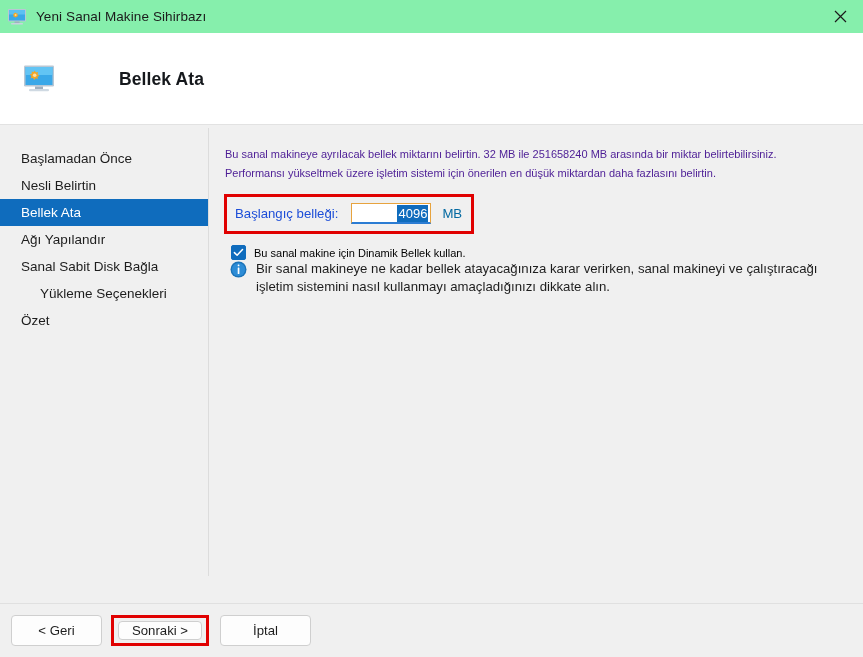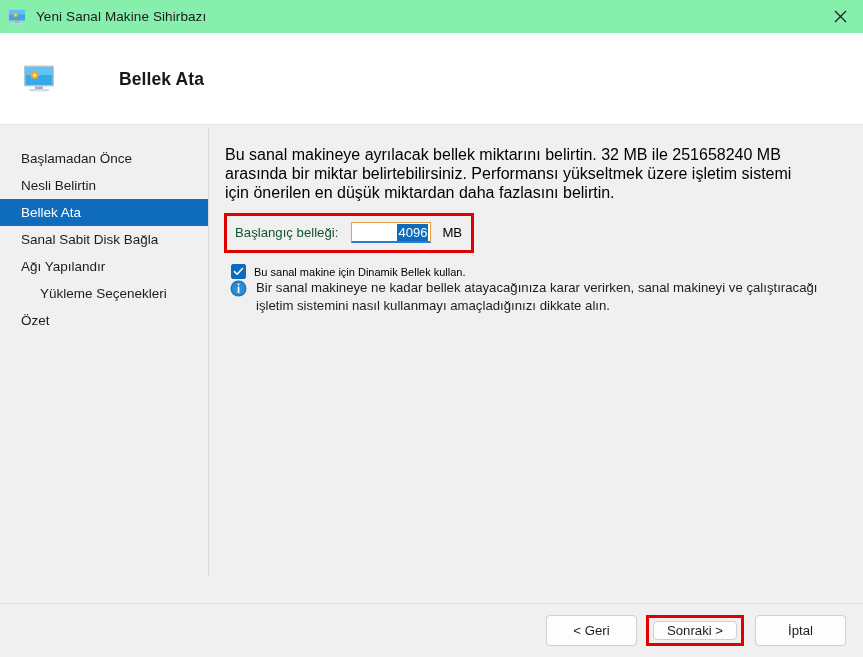--- a/index.html
+++ b/index.html
@@ -135,44 +135,44 @@
 
   
   .content {
     flex: 1 1 auto;
     padding: 20px 20px 0 16px;
     box-sizing: border-box;
     min-width: 0;
   }
 
   .desc {
-    font-size: 16px;
+    font-size: 11px;
     line-height: 19px;
-    color: #000000;
+    color: #4c1d95;
     max-width: 585px;
     margin: 0;
   }
 
   
   .annot {
     border: 3px solid #e00000;
     display: inline-block;
     box-sizing: border-box;
   }
 
   .mem-row-wrap {
     margin-top: 11px;
     margin-left: -1px;
     padding: 6px 9px 7px 8px;
     display: inline-flex;
     align-items: center;
   }
   .mem-label {
     font-size: 13.2px;
-    color: #14532d;
+    color: #1d4ed8;
     margin-right: 13px;
     white-space: nowrap;
   }
   .mem-input {
     width: 80px;
     height: 21px;
     box-sizing: border-box;
     border: 1px solid #e7a33e;
     border-bottom: 2px solid #2b7cd3;
     background: #ffffff;
@@ -196,21 +196,21 @@
     background: #0f6cbd;
     color: #ffffff;
     font-size: 13px;
     line-height: 17px;
     padding: 0 1px;
     pointer-events: none;
     font-family: "Liberation Sans", sans-serif;
   }
   .mem-unit {
     font-size: 13.2px;
-    color: #000000;
+    color: #0369a1;
     margin-left: 11px;
   }
 
   
   .check-row {
     display: flex;
     align-items: center;
     margin-top: 11px;
     margin-left: 6px;
   }
@@ -253,21 +253,20 @@
   }
 
   
   .footer {
     height: 54px;
     flex: none;
     border-top: 1px solid #e0e0e0;
     background: #f0f0f0;
     display: flex;
     align-items: center;
-    justify-content: flex-end;
     padding-right: 17px;
     box-sizing: border-box;
   }
   .btn {
     width: 91px;
     height: 31px;
     background: #fdfdfd;
     border: 1px solid #cfcfcf;
     border-radius: 4px;
     font-family: "Liberation Sans", sans-serif;
@@ -326,22 +325,22 @@
     <div class="header-title">Bellek Ata</div>
     <div class="header-rule"></div>
   </div>
 
   <div class="body">
 
     <div class="nav">
       <div class="nav-item">Başlamadan Önce</div>
       <div class="nav-item">Nesli Belirtin</div>
       <div class="nav-item selected">Bellek Ata</div>
+      <div class="nav-item">Ağı Yapılandır</div>
       <div class="nav-item">Sanal Sabit Disk Bağla</div>
-      <div class="nav-item">Ağı Yapılandır</div>
       <div class="nav-item indent">Yükleme Seçenekleri</div>
       <div class="nav-item">Özet</div>
     </div>
 
     <div class="nav-divider"></div>
 
     <div class="content">
 
       <p class="desc">Bu sanal makineye ayrılacak bellek miktarını belirtin. 32 MB ile 251658240 MB arasında bir miktar belirtebilirsiniz. Performansı yükseltmek üzere işletim sistemi için önerilen en düşük miktardan daha fazlasını belirtin.</p>
 

